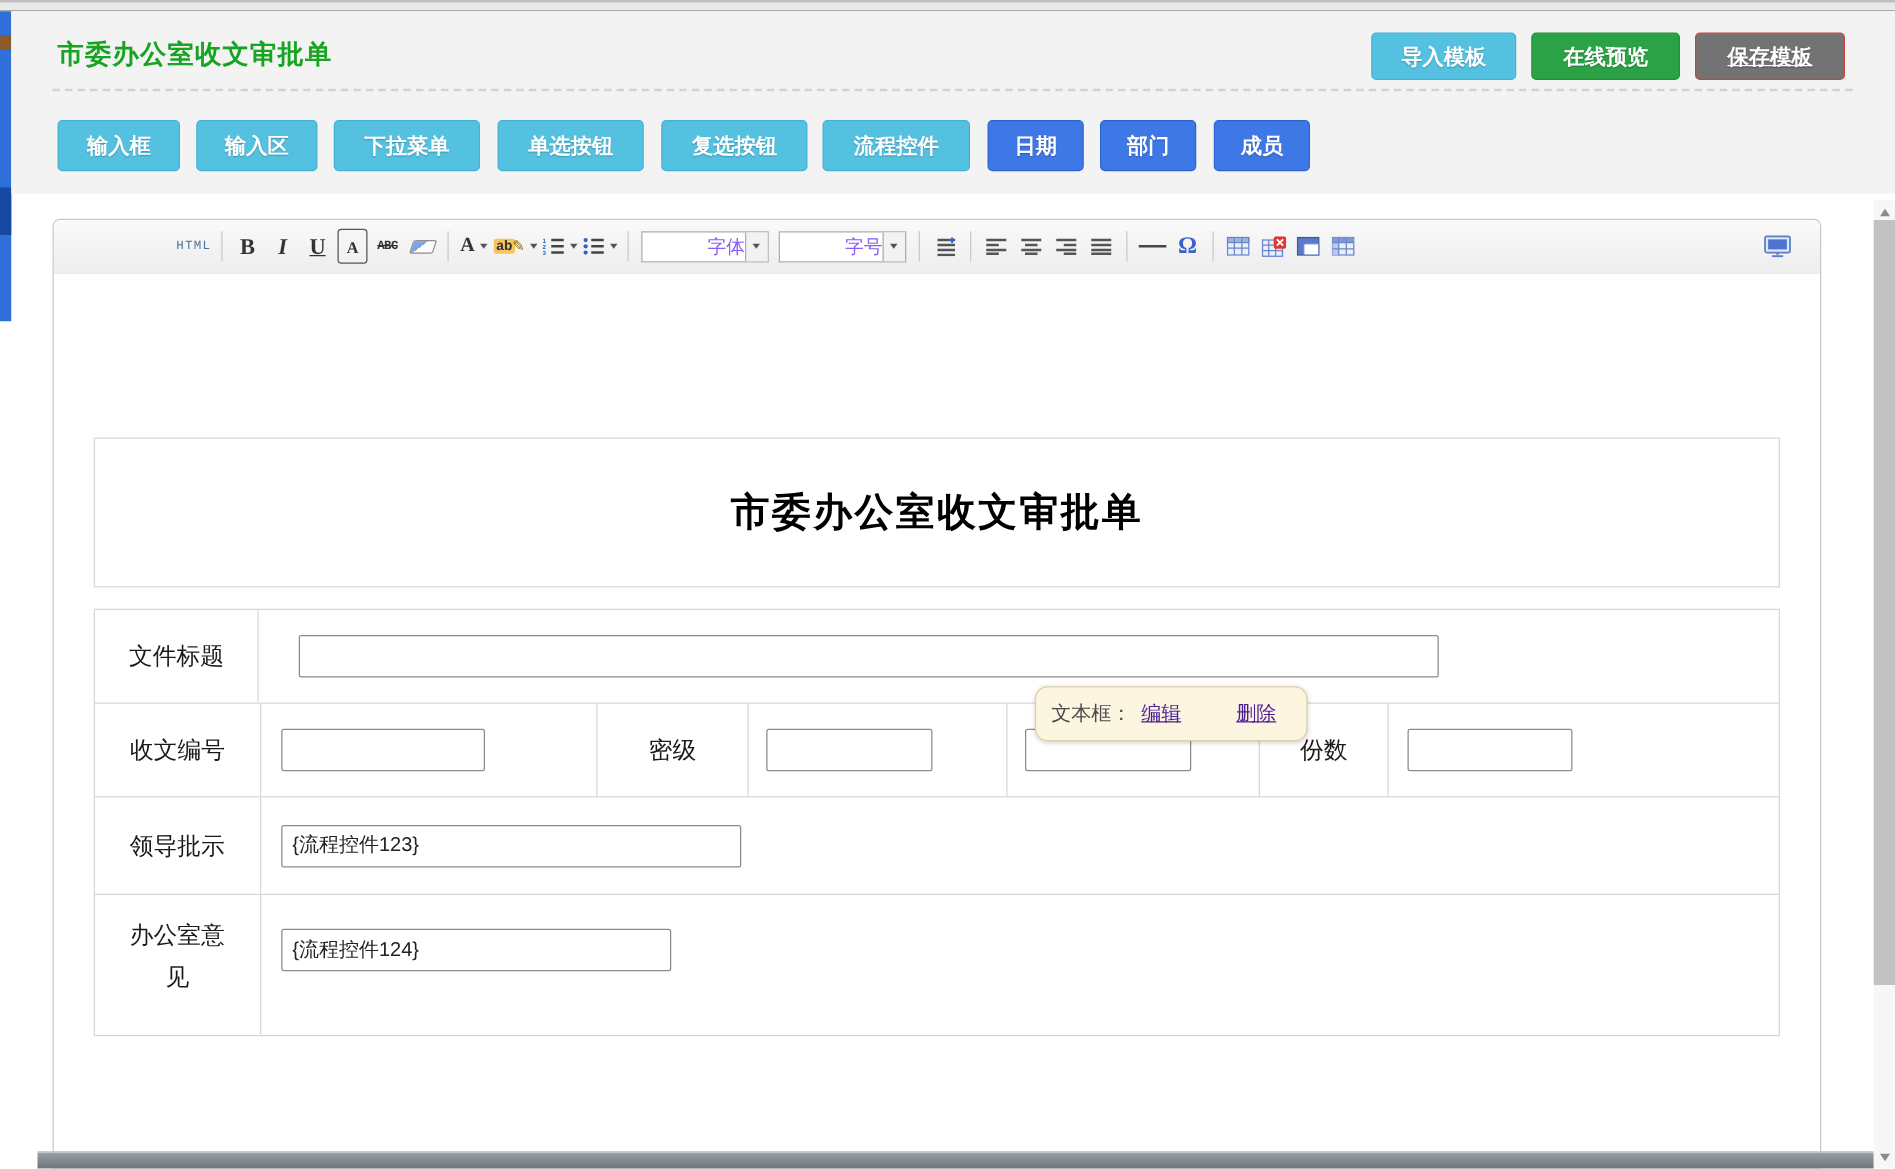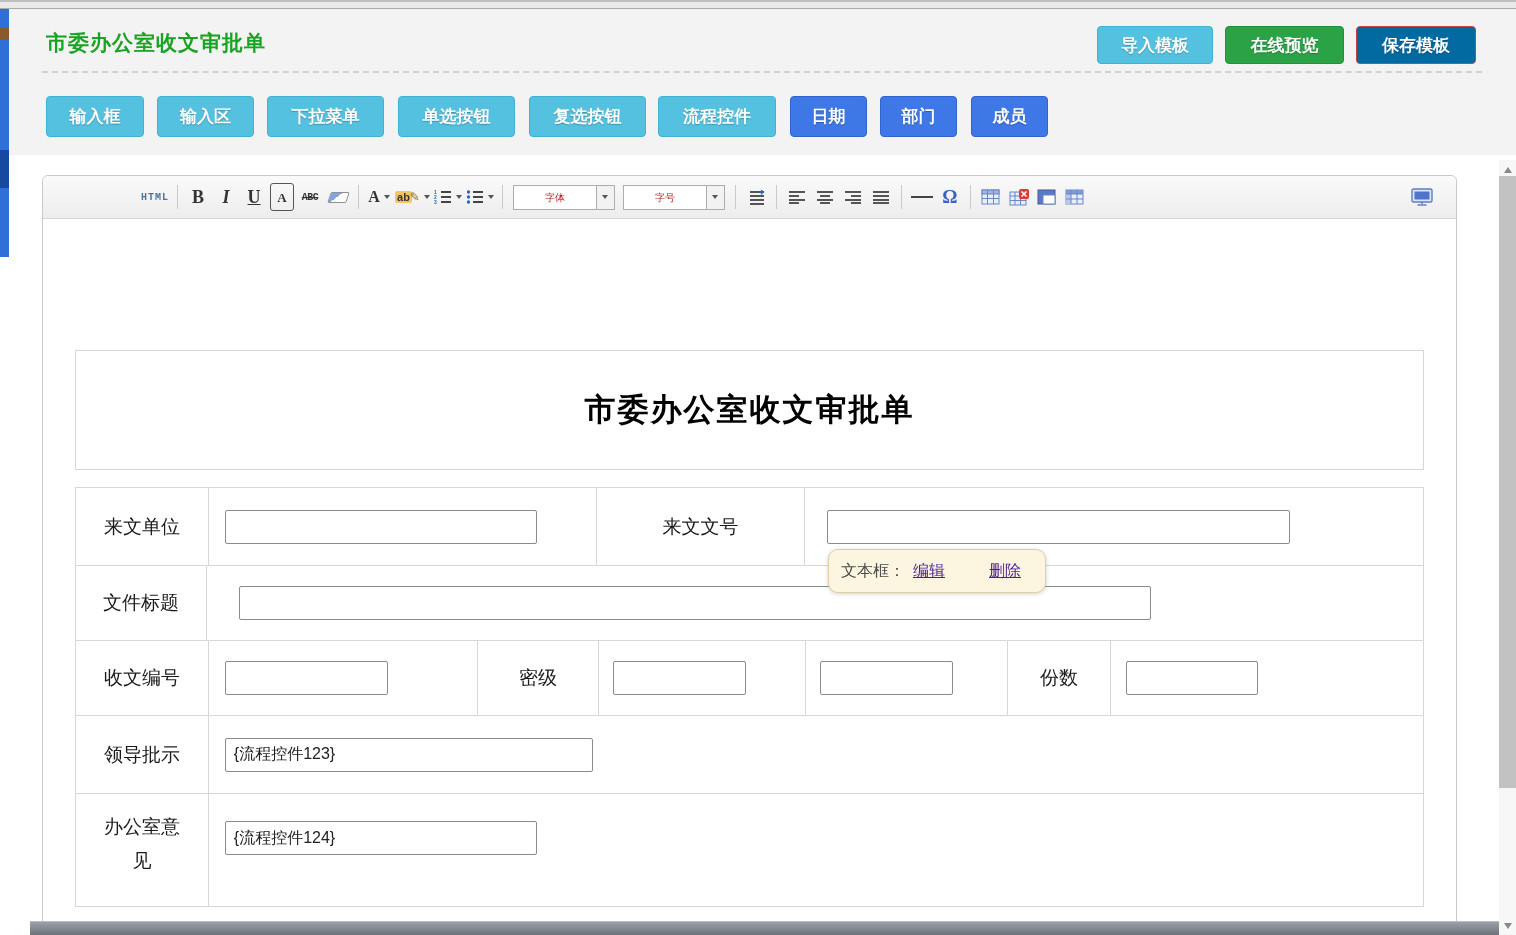--- a/index.html
+++ b/index.html
@@ -19,49 +19,49 @@
                 color:#18a422; font-family:"Liberation Serif", serif; letter-spacing:1px; }
   .dashed-sep { position:absolute; left:33px; top:62px; width:1440px; border-top:2px dashed #d2d2d2; }
 
   .btn { position:absolute; display:flex; align-items:center; justify-content:center;
          color:#fff; font-weight:700; border-radius:4px; cursor:pointer;
          text-shadow:0 1px 1px rgba(0,0,0,0.25); }
   .action-btn { top:17px; height:38px; font-size:17px; }
   .widget-btn { top:87px; height:41px; font-size:17px; }
   .c-info    { background:#54c1e0; border:1px solid #41b2d3; }
   .c-green   { background:#2ba245; border:1px solid #23913a; }
-  .c-red     { background:#0369a1; border:1px solid #c9443f; }
+  .c-red     { background:#737373; border:1px solid #c9443f;text-decoration:underline; }
   .c-primary { background:#3e77e6; border:1px solid #2f63cf; }
 
   
   .editor { position:absolute; left:42px; top:175px; width:1415px; height:760px;
             background:#fff; border:1px solid #c9c9c9; border-radius:6px 6px 0 0; }
   .toolbar { display:flex; align-items:center; height:43px; padding-left:96px;
              background:linear-gradient(#fafafa,#ededed); border-bottom:1px solid #d5d5d5;
              border-radius:6px 6px 0 0; }
   .titem { display:flex; align-items:center; justify-content:center; min-width:24px; height:28px;
            margin:0 2px; color:#333; cursor:pointer; border-radius:3px; }
   .tsep  { width:1px; height:24px; background:#c9c9c9; margin:0 6px; }
-  .tb-html { font-size:10px; font-weight:700; color:#49759c; letter-spacing:1px;
+  .tb-html { font-size:10px; font-weight:400; color:#49759c; letter-spacing:1px;
              font-family:"Liberation Mono", monospace; }
   .tb-serif { font-family:"Liberation Serif", serif; font-size:18px; font-weight:700; }
   .tb-i { font-style:italic; font-weight:700; }
   .tb-u { text-decoration:underline; }
   .tb-abox { font-size:13px; border:1px solid #555; padding:0 3px; line-height:15px; }
   .tb-strike { font-size:10px; font-weight:700; text-decoration:line-through;
                font-family:Liberation Mono, monospace; letter-spacing:-0.5px; }
   .eraser { width:19px; height:11px; border:1px solid #8f8f8f; border-radius:2px;
             transform:skewX(-18deg);
             background:linear-gradient(135deg,#7fa5e6 42%,#fdfdfd 42%); }
   .dda { width:0; height:0; border-left:3.5px solid transparent; border-right:3.5px solid transparent;
          border-top:4px solid #555; margin-left:4px; }
   .hl-chip { background:#f6c561; font-size:11px; font-weight:700; padding:0 2px; border-radius:2px; }
   .hl-pen { font-size:12px; color:#8a6d00; margin-left:-2px; }
   .tsel { display:flex; width:102px; height:25px; border:1px solid #adadad; background:#fff; margin:0 4px; }
-  .tsel .txt { flex:1; text-align:center; line-height:23px; font-size:10px; color:#b91c1c; }
+  .tsel .txt { flex:1; text-align:right; line-height:23px; font-size:15px; color:#8b5cf6; }
   .tsel .btn2 { width:18px; border-left:1px solid #adadad; display:flex; align-items:center;
                 justify-content:center; background:#f2f2f2; cursor:pointer; }
   .hr-glyph { width:22px; height:2px; background:#444; }
   .omega { font-family:"Liberation Serif", serif; font-size:19px; font-weight:700; color:#3a62c8; }
   .tb-spacer { flex:1; }
   .monitor-wrap { margin-right:22px; }
 
   
   .doc-titlebox { position:absolute; left:75px; top:350px; width:1349px; height:120px;
                   border:1px solid #d7d7d7; background:#fff; display:flex;
@@ -264,30 +264,20 @@
       </div>
     </div>
   </div>
 
   <div class="doc-titlebox">
     <span class="doc-title">市委办公室收文审批单</span>
   </div>
 
   <div class="form-table">
 
-    <div class="frow" style="height:78px;">
-      <div class="fcell flabel" style="width:133px;">来文单位</div>
-      <div class="fcell" style="width:389px;padding-left:16px;">
-        <input class="inp" style="width: 312px;">
-      </div>
-      <div class="fcell flabel" style="width:208px;">来文文号</div>
-      <div class="fcell" style="width:619px;padding-left:22px;">
-        <input class="inp" style="width: 463px;">
-      </div>
-    </div>
 
     <div class="frow" style="height:75px;gap:16px;">
       <div class="fcell flabel" style="width:133px;">文件标题</div>
       <div class="fcell" style="width:1216px;padding-left:16px;">
         <input class="inp" style="width: 912px;">
       </div>
     </div>
 
 
     <div class="frow" style="height:75px;">

